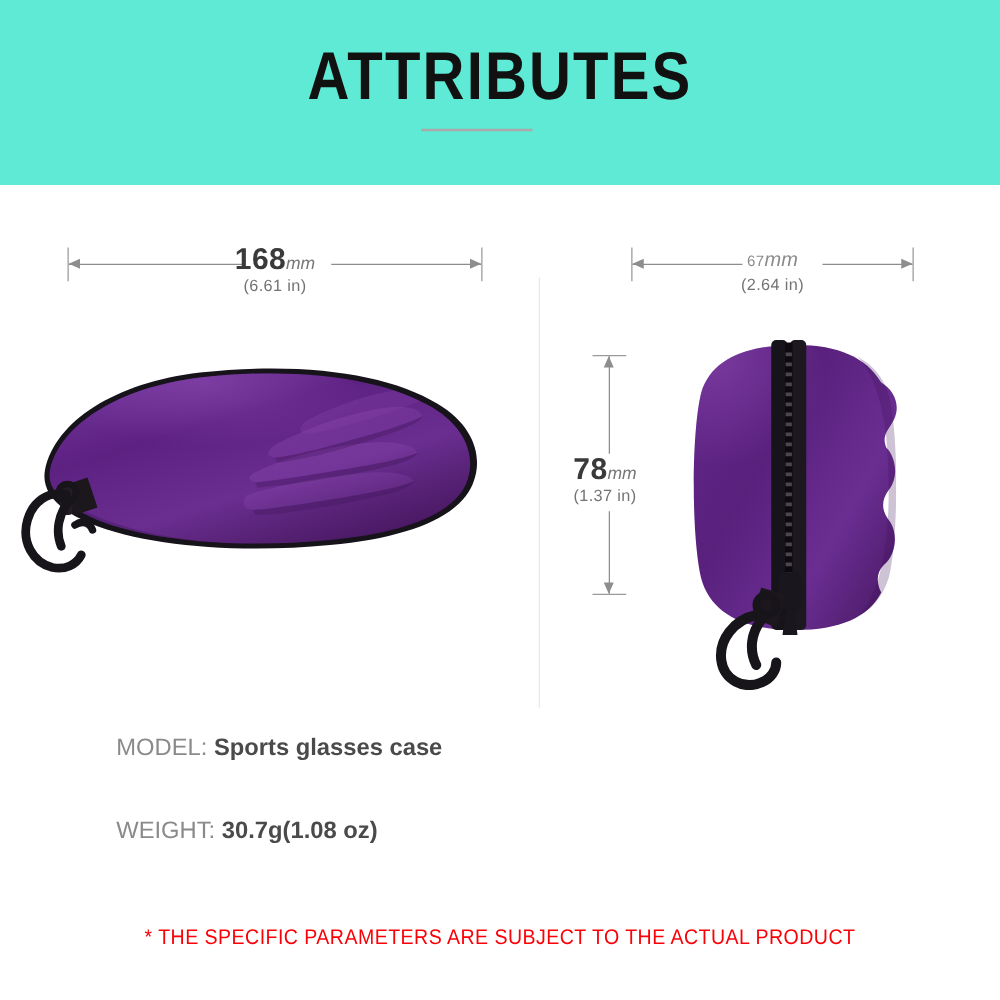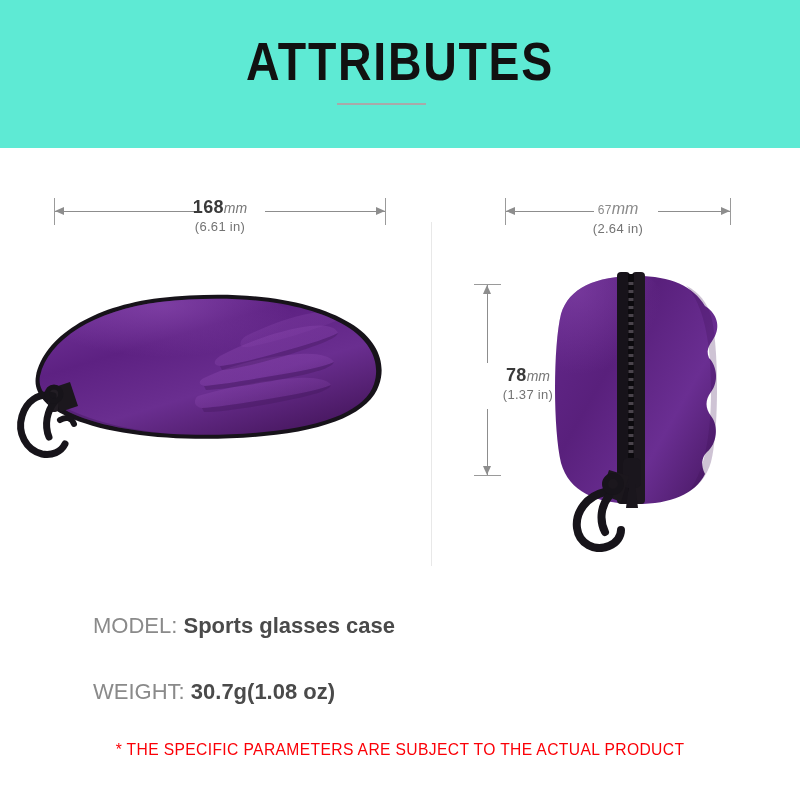--- a/index.html
+++ b/index.html
@@ -103,21 +103,21 @@
   .dim-label {
     position: absolute;
     text-align: center;
     white-space: nowrap;
   }
   .dim-label .main {
     display: block;
     line-height: 19px;
   }
   .dim-label .num {
-    font-size: 18px;
+    font-size: 24px;
     font-weight: bold;
     color: #3a3a3a;
     letter-spacing: 0.3px;
   }
   .dim-label .unit {
     font-size: 14px;
     font-weight: normal;
     color: #777777;
     font-style: italic;
   }
@@ -176,43 +176,42 @@
   }
   .dim-v .arrow.top {
     top: 1px;
     border-bottom: 9px solid #8d8d8d;
   }
   .dim-v .arrow.bottom {
     bottom: 1px;
     border-top: 9px solid #8d8d8d;
   }
   #dim-height-right { left: 474px; top: 284px; height: 192px; }
-  #label-height-right { left: 480px; top: 366px; width: 96px; }
+  #label-height-right { left: 436px; top: 366px; width: 96px; }
 
   
   .product {
     position: absolute;
   }
   #product-side { left: 8px; top: 270px; width: 400px; height: 200px; }
   #product-front { left: 525px; top: 262px; width: 220px; height: 290px; }
 
   
   .specs {
     position: absolute;
     left: 0;
     top: 575px;
     width: 800px;
     height: 115px;
   }
   .spec-row {
     position: absolute;
     white-space: nowrap;
-    font-size: 22px;
+    font-size: 19px;
     line-height: 24px;
-    margin-top: 27px;
   }
   .spec-label {
     color: #8a8a8a;
     font-weight: normal;
   }
   .spec-value {
     color: #4a4a4a;
     font-weight: bold;
   }
   #spec-model { left: 93px; top: 12px; }

